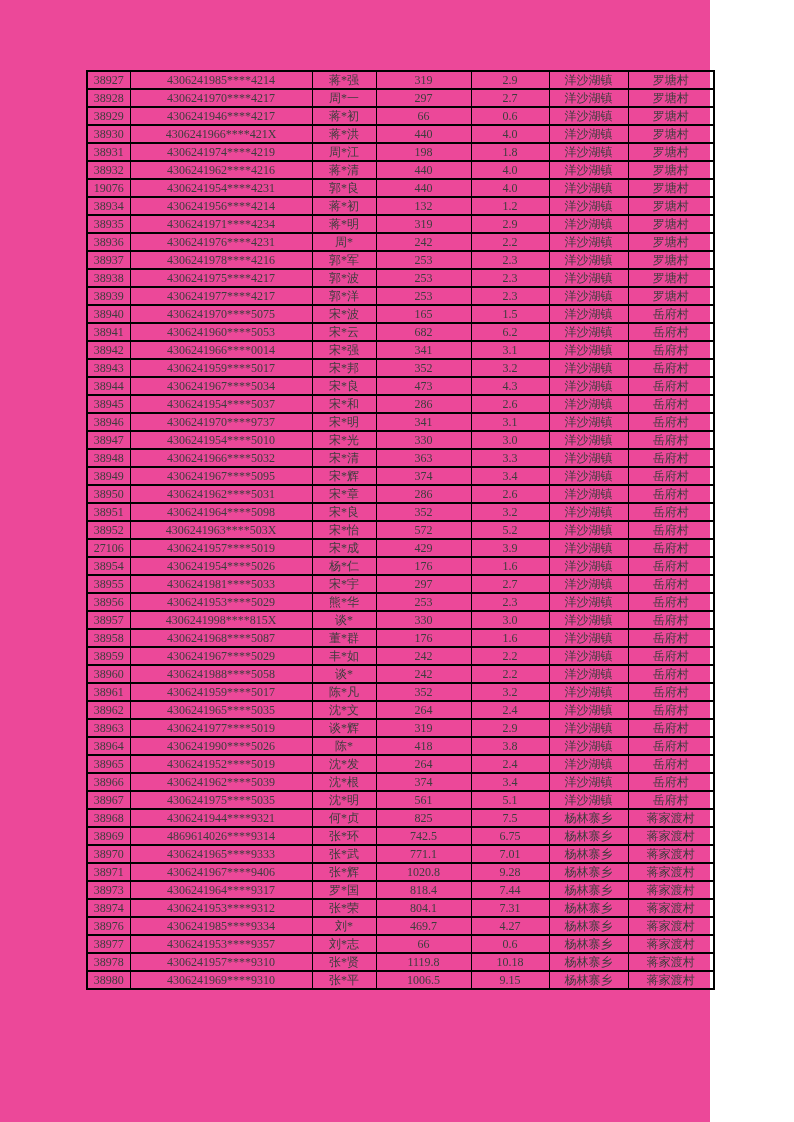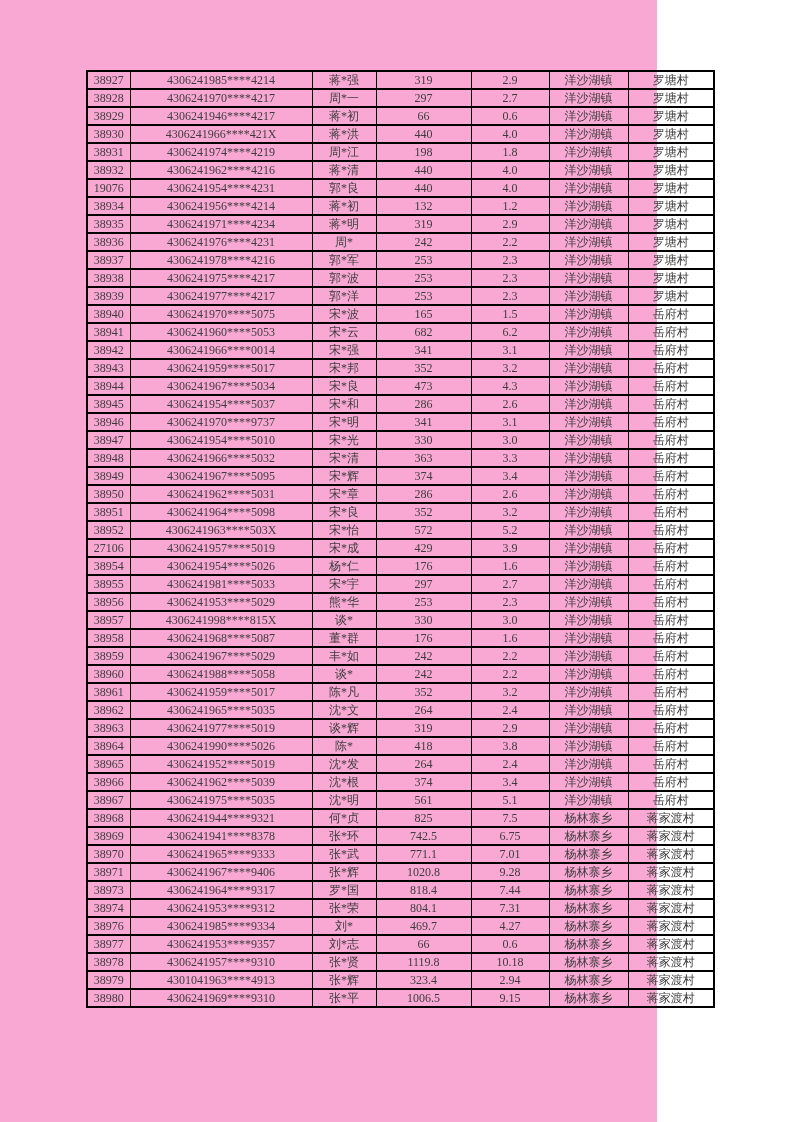--- a/index.html
+++ b/index.html
@@ -10,23 +10,23 @@
   body {
     width: 794px;
     height: 1122px;
     position: relative;
     overflow: hidden;
     font-family: "Liberation Serif", "DejaVu Serif", serif;
   }
   .page {
     position: absolute;
     left: 0; top: 0;
-    width: 657px;
+    width: 710px;
     height: 1122px;
-    background: #f9a8d4;
+    background: #ec4899;
   }
   .records-table-wrap {
     position: absolute;
     left: 86px;
     top: 70px;
     width: 627px;
   }
   table.records {
     border-collapse: collapse;
     table-layout: fixed;
@@ -448,21 +448,21 @@
             <td>38968</td>
             <td>4306241944****9321</td>
             <td>何*贞</td>
             <td>825</td>
             <td>7.5</td>
             <td>杨林寨乡</td>
             <td>蒋家渡村</td>
           </tr>
           <tr>
             <td>38969</td>
-            <td>4306241941****8378</td>
+            <td>4869614026****9314</td>
             <td>张*环</td>
             <td>742.5</td>
             <td>6.75</td>
             <td>杨林寨乡</td>
             <td>蒋家渡村</td>
           </tr>
           <tr>
             <td>38970</td>
             <td>4306241965****9333</td>
             <td>张*武</td>
@@ -515,29 +515,20 @@
             <td>0.6</td>
             <td>杨林寨乡</td>
             <td>蒋家渡村</td>
           </tr>
           <tr>
             <td>38978</td>
             <td>4306241957****9310</td>
             <td>张*贤</td>
             <td>1119.8</td>
             <td>10.18</td>
-            <td>杨林寨乡</td>
-            <td>蒋家渡村</td>
-          </tr>
-          <tr>
-            <td>38979</td>
-            <td>4301041963****4913</td>
-            <td>张*辉</td>
-            <td>323.4</td>
-            <td>2.94</td>
             <td>杨林寨乡</td>
             <td>蒋家渡村</td>
           </tr>
           <tr>
             <td>38980</td>
             <td>4306241969****9310</td>
             <td>张*平</td>
             <td>1006.5</td>
             <td>9.15</td>
             <td>杨林寨乡</td>

